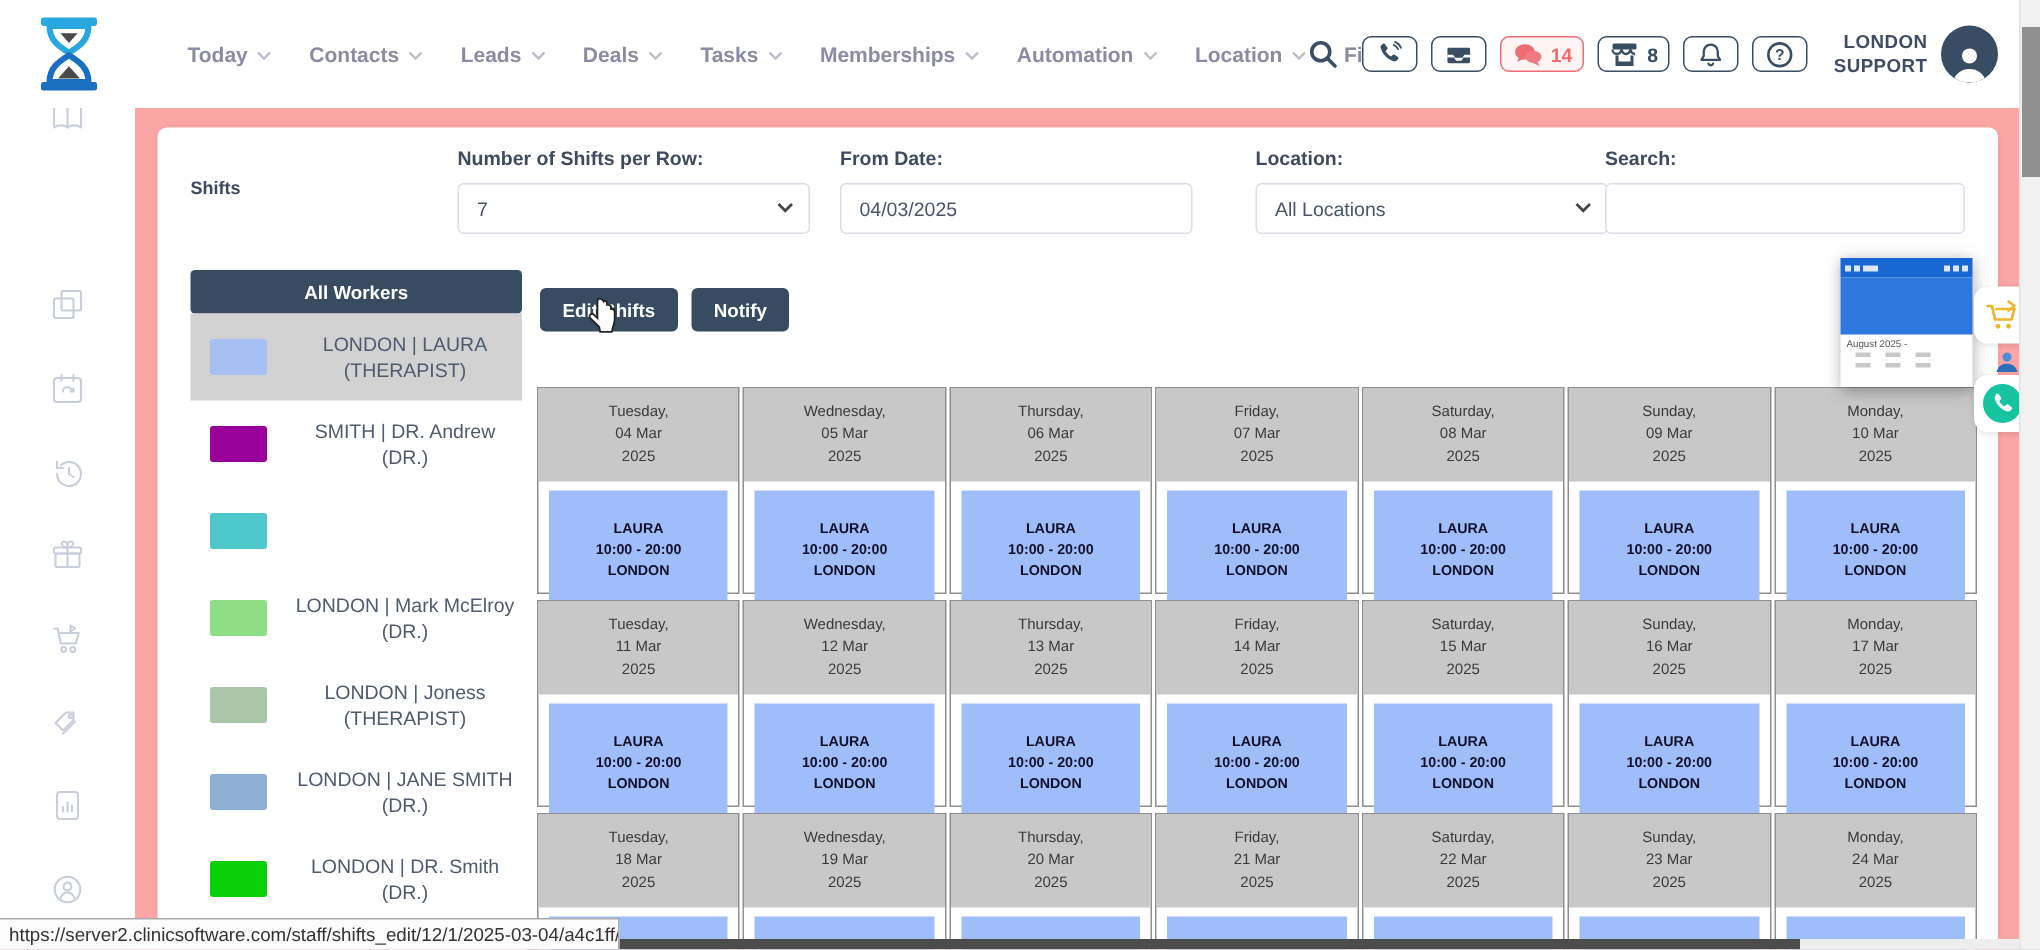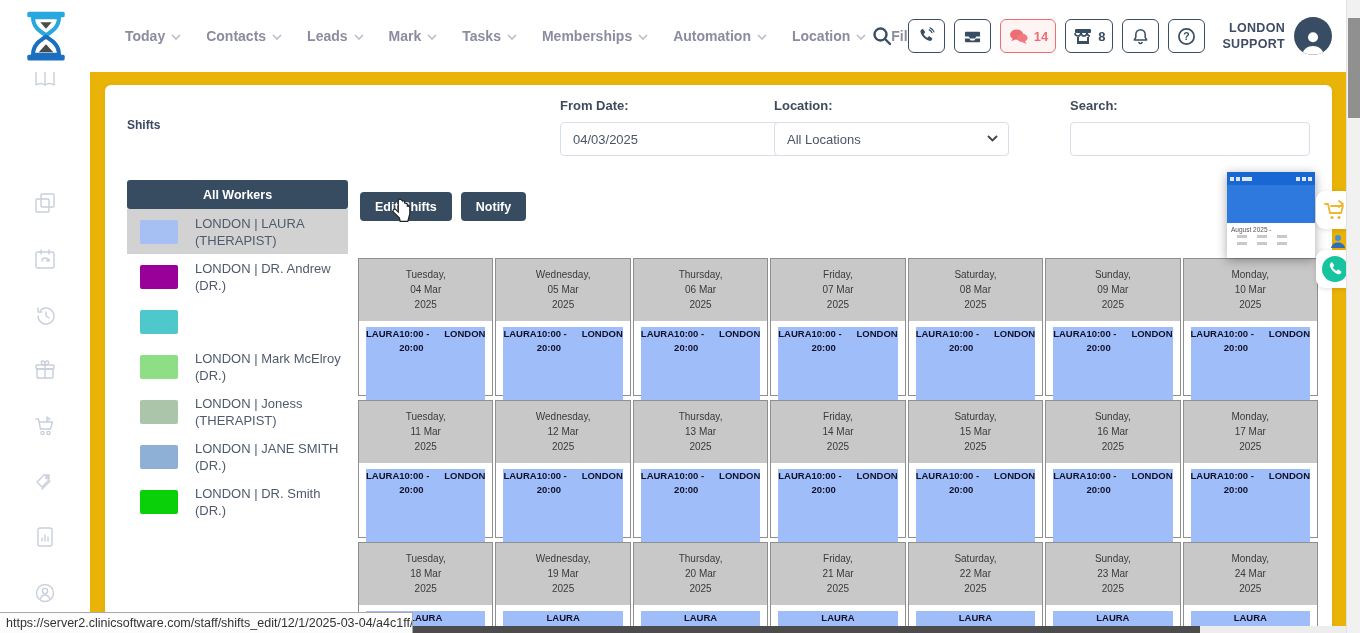--- a/index.html
+++ b/index.html
@@ -1,27 +1,27 @@
 <!DOCTYPE html>
 <html><head>
 <meta charset="utf-8">
 <style>
   * { margin:0; padding:0; box-sizing:border-box; }
   html,body { background:#dfe3e8; }
   body { font-family:"Liberation Sans", sans-serif; }
-  .screen { position:relative; width:1360px; height:633px; background:#eab308; overflow:hidden; }
+  .screen { position:relative; width:1360px; height:633px; background:#fca5a5; overflow:hidden; }
 
   
   .topbar { position:absolute; left:0; top:0; width:1360px; height:72px; background:#fff; z-index:5; }
   .logo { position:absolute; left:20px; top:6px; width:52px; height:60px; }
   .nav { position:absolute; left:125px; top:0; height:72px; display:flex; align-items:center; gap:25px; }
   .nav-item { display:flex; align-items:center; gap:6px; color:#8b8ba1; font-size:14px; font-weight:600; cursor:pointer; white-space:nowrap; }
   .nav-item svg { margin-top:2px; }
   .topright { position:absolute; right:28px; top:0; height:72px; display:flex; align-items:center; gap:9px; }
-  .icon-box { height:34px; min-width:37px; border:1.5px solid #3a4e63; border-radius:6px; display:flex; align-items:center; justify-content:center; gap:5px; padding:0 7px; background:#fff; cursor:pointer; }
+  .icon-box { height:24px; min-width:37px; border:1.5px solid #3a4e63; border-radius:6px; display:flex; align-items:center; justify-content:center; gap:5px; padding:0 7px; background:#fff; cursor:pointer; }
   .icon-box.salmon { border-color:#ed6d72; background:#fef4f4; }
   .count { font-size:13px; font-weight:700; color:#3a4e63; }
   .count.salmon { color:#ed6d72; }
   .search-btn { margin-right:6px; cursor:pointer; display:flex; align-items:center; }
   .user-name { text-align:right; font-size:12.5px; font-weight:700; color:#3f4c63; line-height:16px; letter-spacing:.3px; margin-left:8px; }
   .avatar { width:38px; height:38px; border-radius:50%; background:#384d63; display:flex; align-items:flex-end; justify-content:center; overflow:hidden; cursor:pointer; }
 
   
   .sidebar { position:absolute; left:0; top:72px; width:90px; height:561px; background:#fff; z-index:4; }
   .side-icon { position:absolute; left:33px; width:24px; height:24px; cursor:pointer; }
@@ -32,36 +32,36 @@
   .page-title { position:absolute; left:127px; top:118px; font-size:12px; font-weight:700; color:#3c4961; z-index:6; }
   .filter-group { position:absolute; z-index:6; width:235px; }
   .filter-label { font-size:13px; font-weight:600; color:#3f4b5d; margin-bottom:9px; }
   .control { position:relative; height:34px; border:1px solid #d9dee8; border-radius:4px; background:#fff; display:flex; align-items:center; padding:0 12px; font-size:13px; color:#4a5568; cursor:pointer; }
   .control .chev { position:absolute; right:10px; top:12px; }
   input.control { cursor:text; width:100%; outline:none; font-family:"Liberation Sans", sans-serif; }
 
   
   .workers { position:absolute; left:127px; top:180px; width:221px; z-index:6; }
   .all-workers { height:29px; background:#374c61; border-radius:3px; color:#fff; font-size:12.5px; font-weight:700; display:flex; align-items:center; justify-content:center; cursor:pointer; }
-  .worker-item { display:flex; align-items:center; height:45px; cursor:pointer; }
+  .worker-item { display:flex; align-items:center; height:58px; cursor:pointer;text-align:center; }
   .worker-item.selected { background:#d2d2d2; }
   .swatch { width:38px; height:24px; border-radius:2px; margin:0 17px 0 13px; flex:none; }
   .worker-name { font-size:13px; color:#4f5b6d; line-height:17px; width:150px; }
 
   
   .actions { position:absolute; left:360px; top:192px; display:flex; gap:9px; z-index:6; }
   .btn { height:29px; background:#374c61; border:none; border-radius:4px; color:#fff; font-size:12.5px; font-weight:700; padding:0 15px; cursor:pointer; font-family:"Liberation Sans", sans-serif; }
   .cursor-hand { position:absolute; left:390px; top:198px; z-index:40; pointer-events:none; }
 
   
   .calendar { position:absolute; left:358px; top:258px; width:960px; z-index:6; }
   .week { display:grid; grid-template-columns:repeat(7,1fr); gap:2px; margin-bottom:4px; }
   .day-col { border:1px solid #8f8f8f; background:#fff; height:138px; }
   .day-head { height:62px; background:#c8c8c8; text-align:center; font-size:10px; color:#3a3a3a; padding-top:8px; line-height:15px; }
-  .shift-card { margin:6px 7px; height:80px; background:#9fbdf8; display:flex; flex-direction:row; justify-content:center; text-align:left; font-size:9.5px; font-weight:700; color:#10102a; line-height:14px; cursor:pointer; }
+  .shift-card { margin:6px 7px; height:80px; background:#9fbdf8; display:flex; flex-direction:column; justify-content:center; text-align:center; font-size:9.5px; font-weight:700; color:#10102a; line-height:14px; cursor:pointer; }
 
   
   .popup { position:absolute; left:1227px; top:172px; width:88px; height:86px; background:#fff; box-shadow:0 2px 10px rgba(0,0,0,.35); z-index:20; cursor:pointer; }
   .popup-titlebar { height:13px; background:#1867d2; display:flex; align-items:center; gap:2px; padding:0 3px; }
   .popup-titlebar i { display:block; width:4px; height:4px; background:rgba(255,255,255,.85); }
   .popup-banner { height:38px; background:#2e79dd; }
   .popup-month { font-size:6.5px; color:#555; padding:3px 0 2px 4px; }
   .popup-grid { display:flex; gap:10px; padding-left:10px; }
   .popup-grid i { display:block; width:10px; height:3px; background:#c9c9c9; margin-bottom:4px; }
 
@@ -105,21 +105,21 @@
             <polyline points="1,1 5,5 9,1"></polyline>
           </svg>
         </span>
         <span class="nav-item">
           <span>Leads</span>
           <svg width="10" height="6" viewBox="0 0 10 6" fill="none" stroke="#b9bdc9" stroke-width="1.6">
             <polyline points="1,1 5,5 9,1"></polyline>
           </svg>
         </span>
         <span class="nav-item">
-          <span>Mark</span>
+          <span>Deals</span>
           <svg width="10" height="6" viewBox="0 0 10 6" fill="none" stroke="#b9bdc9" stroke-width="1.6">
             <polyline points="1,1 5,5 9,1"></polyline>
           </svg>
         </span>
         <span class="nav-item">
           <span>Tasks</span>
           <svg width="10" height="6" viewBox="0 0 10 6" fill="none" stroke="#b9bdc9" stroke-width="1.6">
             <polyline points="1,1 5,5 9,1"></polyline>
           </svg>
         </span>
@@ -278,27 +278,36 @@
           <path d="M7.5 17.5c1-2.5 2.5-3.5 4.5-3.5s3.5 1 4.5 3.5"></path>
         </svg>
     </span>
 
   </aside>
 
   <main class="panel"></main>
 
   <h1 class="page-title">Shifts</h1>
 
+  <div class="filter-group" style="left:305px;top:98px">
+    <div class="filter-label">Number of Shifts per Row:</div>
+    <div class="control">
+      <span>7</span>
+      <svg class="chev" width="11" height="7" viewBox="0 0 11 7" fill="none" stroke="#444" stroke-width="1.8">
+          <polyline points="1,1 5.5,5.5 10,1"></polyline>
+        </svg>
+    </div>
+  </div>
 
   <div class="filter-group" style="left:560px;top:98px">
     <div class="filter-label">From Date:</div>
     <input class="control" value="04/03/2025" style="">
   </div>
 
-  <div class="filter-group" style="left:774px;top:98px">
+  <div class="filter-group" style="left:837px;top:98px">
     <div class="filter-label">Location:</div>
     <div class="control">
       <span>All Locations</span>
       <svg class="chev" width="11" height="7" viewBox="0 0 11 7" fill="none" stroke="#444" stroke-width="1.8">
           <polyline points="1,1 5.5,5.5 10,1"></polyline>
         </svg>
     </div>
   </div>
 
   <div class="filter-group" style="left:1070px;top:98px;width:240px">
@@ -308,21 +317,21 @@
 
   <div class="workers">
     <div class="all-workers">All Workers</div>
     <div id="workers-items">
         <div class="worker-item selected">
      <span class="swatch" style="background:#a6c0f3"></span>
      <span class="worker-name">LONDON | LAURA (THERAPIST)</span>
    </div>
         <div class="worker-item">
      <span class="swatch" style="background:#990099"></span>
-     <span class="worker-name">LONDON | DR. Andrew (DR.)</span>
+     <span class="worker-name">SMITH | DR. Andrew (DR.)</span>
    </div>
         <div class="worker-item">
      <span class="swatch" style="background:#4fc8cc"></span>
    </div>
         <div class="worker-item">
      <span class="swatch" style="background:#8ede85"></span>
      <span class="worker-name">LONDON | Mark McElroy (DR.)</span>
    </div>
         <div class="worker-item">
      <span class="swatch" style="background:#aac5aa"></span>

